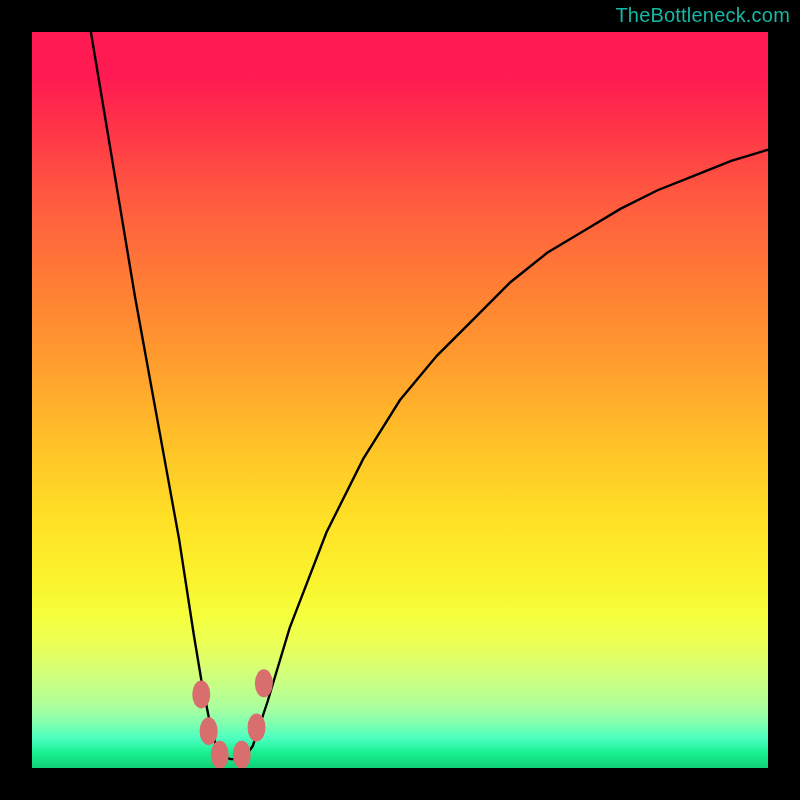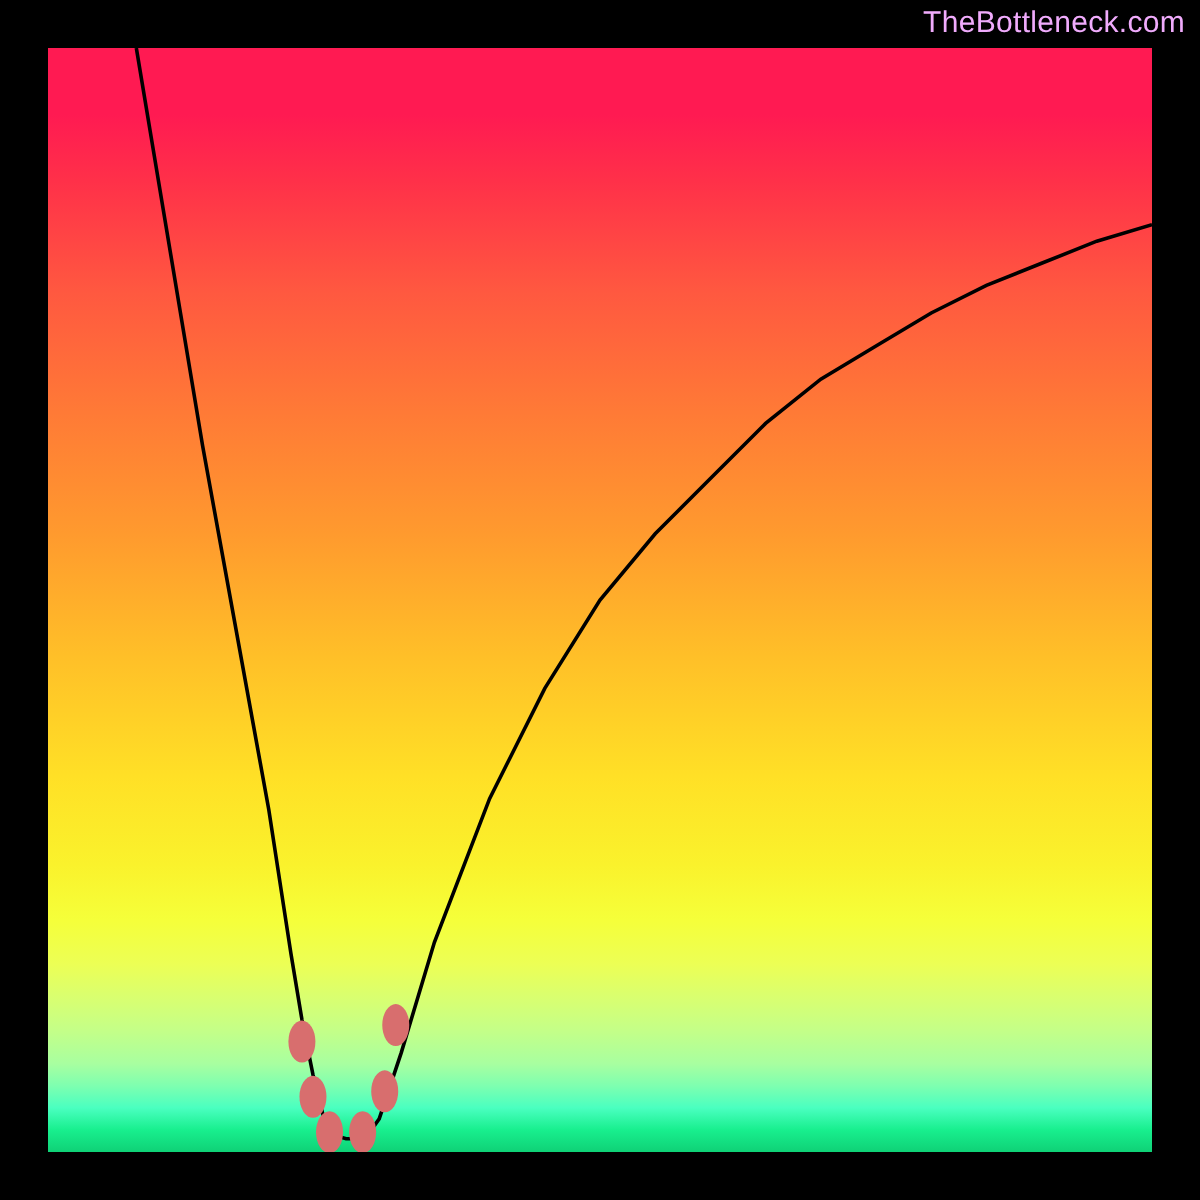--- a/index.html
+++ b/index.html
@@ -44,21 +44,21 @@
       #7effb0 94%,
       #4affc0 96%,
       #18ef8e 98%,
       #0fd176 100%
     );
   }
   .watermark {
     position: absolute;
     top: 4px;
     right: 10px;
-    color: #f0abfc;
+    color: #14b8a6;
     font-size: 20px;
     letter-spacing: 0.2px;
     font-weight: 400;
   }
   svg.curve {
     position: absolute;
     left: 0;
     top: 0;
     width: 736px;
     height: 736px;

